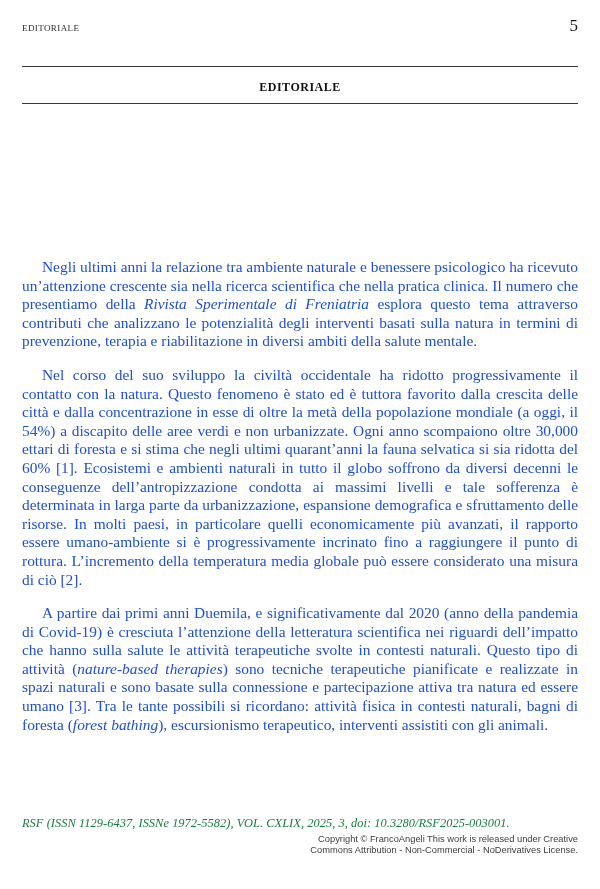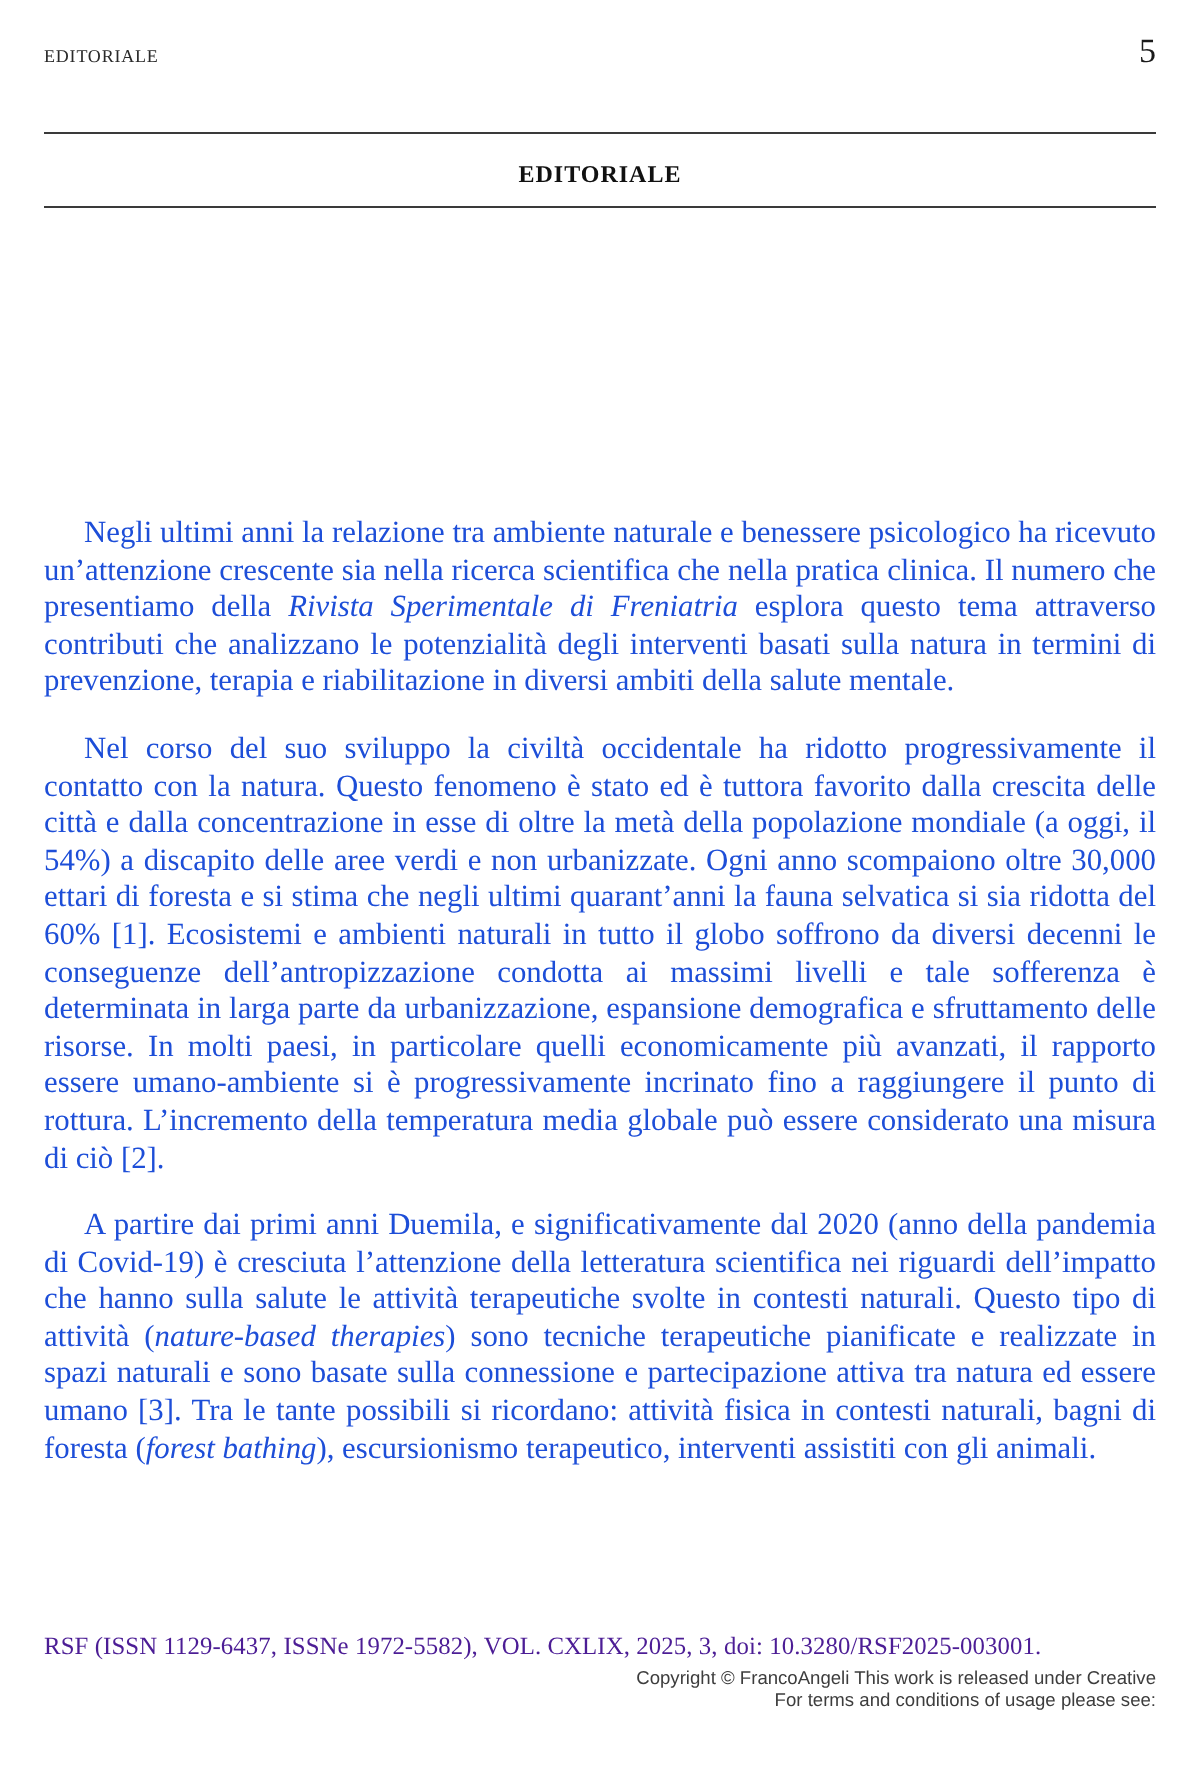--- a/index.html
+++ b/index.html
@@ -109,22 +109,23 @@
   .footer {
     position: absolute;
     left: 22px;
     width: 556px;
     top: 816px;
   }
 
   .citation-line {
     font-family: "Liberation Serif", "DejaVu Serif", serif;
     font-size: 12.4px;
+    font-style: italic;
     letter-spacing: 0.05px;
-    color: #4c1d95;
+    color: #15803d;
     white-space: nowrap;
   }
 
   .copyright-block {
     margin-top: 3px;
     text-align: right;
     font-family: "Liberation Sans", "DejaVu Sans", sans-serif;
     font-size: 9.3px;
     line-height: 11.4px;
     color: #3d3d3d;
@@ -153,17 +154,17 @@
   <div class="body-text" id="article-body">
       <p><span>Negli ultimi anni la relazione tra ambiente naturale e benessere psicologico ha ricevuto un’attenzione crescente sia nella ricerca scientifica che nella pratica clinica. Il numero che presentiamo della </span><i>Rivista Sperimentale di Freniatria</i><span> esplora questo tema attraverso contributi che analizzano le potenzialità degli interventi basati sulla natura in termini di prevenzione, terapia e riabilitazione in diversi ambiti della salute mentale.</span></p>
       <p><span>Nel corso del suo sviluppo la civiltà occidentale ha ridotto progressivamente il contatto con la natura. Questo fenomeno è stato ed è tuttora favorito dalla crescita delle città e dalla concentrazione in esse di oltre la metà della popolazione mondiale (a oggi, il 54%) a discapito delle aree verdi e non urbanizzate. Ogni anno scompaiono oltre 30,000 ettari di foresta e si stima che negli ultimi quarant’anni la fauna selvatica si sia ridotta del 60% [1]. Ecosistemi e ambienti naturali in tutto il globo soffrono da diversi decenni le conseguenze dell’antropizzazione condotta ai massimi livelli e tale sofferenza è determinata in larga parte da urbanizzazione, espansione demografica e sfruttamento delle risorse. In molti paesi, in particolare quelli economicamente più avanzati, il rapporto essere umano-ambiente si è progressivamente incrinato fino a raggiungere il punto di rottura. L’incremento della temperatura media globale può essere considerato una misura di ciò [2].</span></p>
       <p><span>A partire dai primi anni Duemila, e significativamente dal 2020 (anno della pandemia di Covid-19) è cresciuta l’attenzione della letteratura scientifica nei riguardi dell’impatto che hanno sulla salute le attività terapeutiche svolte in contesti naturali. Questo tipo di attività (</span><i>nature-based therapies</i><span>) sono tecniche terapeutiche pianificate e realizzate in spazi naturali e sono basate sulla connessione e partecipazione attiva tra natura ed essere umano [3]. Tra le tante possibili si ricordano: attività fisica in contesti naturali, bagni di foresta (</span><i>forest bathing</i><span>), escursionismo terapeutico, interventi assistiti con gli animali.</span></p>
     </div>
 
   <div class="footer">
     <div class="citation-line">RSF (ISSN 1129-6437, ISSNe 1972-5582), VOL. CXLIX, 2025, 3, doi: 10.3280/RSF2025-003001.</div>
     <div class="copyright-block" id="copyright-block">
         <div>Copyright © FrancoAngeli This work is released under Creative</div>
-        <div>For terms and conditions of usage please see:</div>
+        <div>Commons Attribution - Non-Commercial - NoDerivatives License.</div>
       </div>
   </div>
 
 </div>
 
 </body></html>

